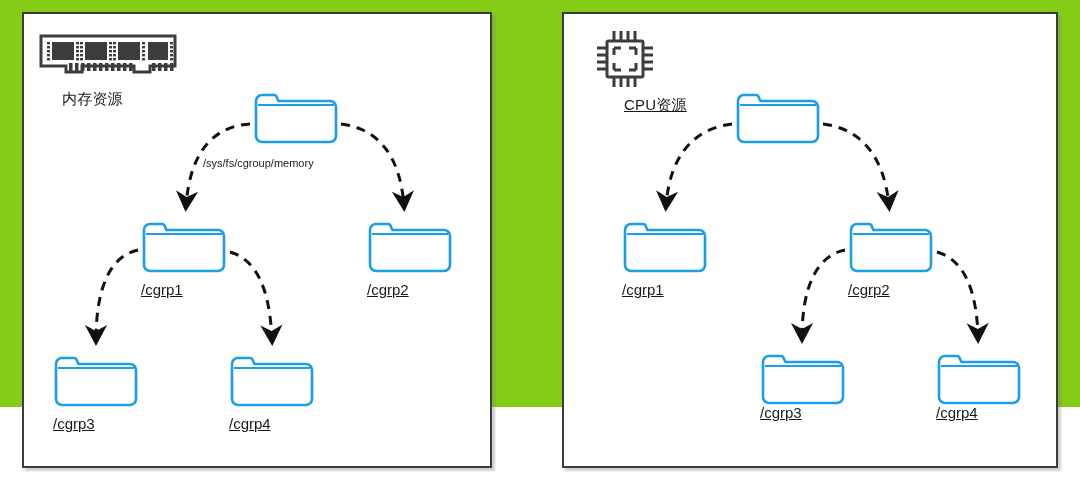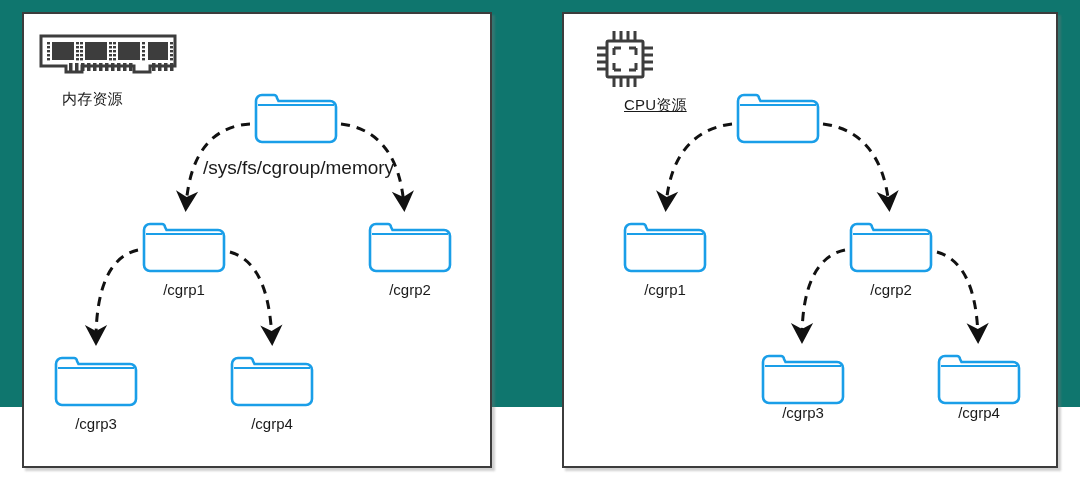--- a/index.html
+++ b/index.html
@@ -11,21 +11,21 @@
     width: 1080px;
     height: 490px;
     font-family: "Liberation Sans", "DejaVu Sans", sans-serif;
     position: relative;
     overflow: hidden;
   }
   #stage {
     position: relative;
     width: 1080px;
     height: 407px;
-    background: #0f766e;
+    background: #84cc16;
   }
   .panel {
     position: absolute;
     background: #ffffff;
     border: 2px solid #3c3c3c;
     box-shadow: 3px 3px 2px rgba(120,120,120,0.35);
     box-sizing: border-box;
   }
   #panel-memory { left: 22px;  top: 12px; width: 470px; height: 456px; }
   #panel-cpu    { left: 562px; top: 12px; width: 496px; height: 456px; }
@@ -45,25 +45,26 @@
     font-size: 15px;
     color: #1a1a1a;
     white-space: nowrap;
     letter-spacing: 0.2px;
   }
   .node-label {
     position: absolute;
     font-size: 15px;
     color: #1a1a1a;
     white-space: nowrap;
-    text-align: center;
+    text-align: left;
+    text-decoration: underline;
   }
   .path-label {
     position: absolute;
-    font-size: 19px;
+    font-size: 11px;
     color: #1a1a1a;
     white-space: nowrap;
   }
   .folder {
     position: absolute;
   }
 </style>
 </head>
 <body>
 

